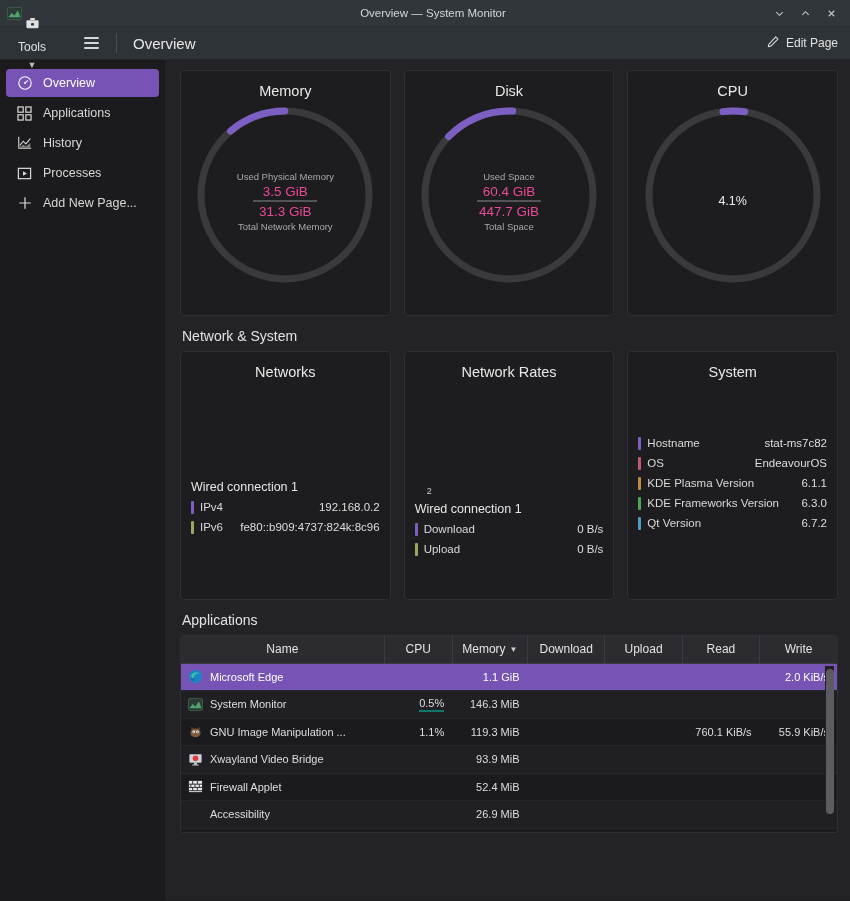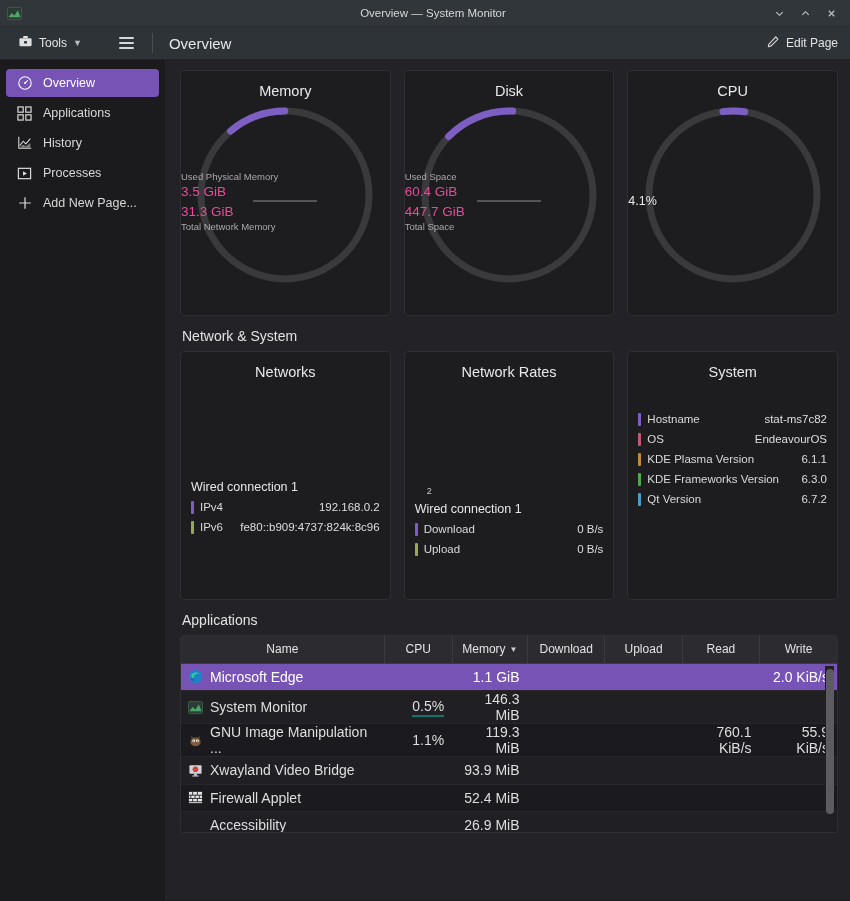--- a/index.html
+++ b/index.html
@@ -32,21 +32,21 @@
   
   .toolbar {
     height: 33px; background: #2e3338;
     display: flex; align-items: center;
     border-bottom: 1px solid #222528;
     position: relative;
   }
   .tools-btn {
     display: flex; align-items: center; gap: 6px;
     padding: 3px 8px; margin-left: 10px;
-    font-size: 12px; color: #e2e2e2; border-radius: 3px;
+    font-size: 12px; color: #e2e2e2; border-radius: 3px; flex-direction: column;
   }
   .tools-chev { font-size: 9px; color: #b9bdc0; }
   .hamburger { margin-left: 24px; width: 26px; height: 22px;
     display: flex; flex-direction: column; justify-content: center; align-items: center; gap: 3px; }
   .hamburger span { display: block; width: 15px; height: 2px; background: #d5d8da; border-radius: 1px; }
   .tb-sep { width: 1px; height: 20px; background: #4a4f54; margin-left: 12px; }
   .page-title { margin-left: 16px; font-size: 15px; color: #e6e6e6; }
   .edit-page {
     margin-left: auto; margin-right: 12px;
     display: flex; align-items: center; gap: 6px; font-size: 12px; color: #e2e2e2;
@@ -76,21 +76,21 @@
     background: #1d1d20; border: 1px solid #2e2e33; border-radius: 4px;
     flex: 1; position: relative;
   }
   .gauge-card { height: 246px; }
   .card-title { text-align: center; font-size: 14.5px; color: #e8e8e8; padding-top: 12px; }
 
   .gauge-wrap { position: relative; height: 200px; margin-top: 2px; }
   .gauge-wrap svg { display: block; margin: 0 auto; }
   .gauge-text {
     position: absolute; left: 0; right: 0; top: 50%; transform: translateY(-50%);
-    text-align: left;
+    text-align: center;
   }
   .g-lbl { font-size: 9.5px; color: #a9a9ad; line-height: 13px; }
   .g-val { font-size: 13.5px; color: #ec4899; line-height: 17px; }
   .g-div { width: 64px; height: 1px; background: #8c8c90; margin: 1px auto; }
   .g-pct { font-size: 12.5px; color: #e9e9e9; }
 
   .section-label { font-size: 14px; color: #e2e2e2; margin: 12px 0 7px 2px; }
 
   .info-card { height: 249px; padding: 0 0 0 0; }
   .info-body { position: absolute; left: 10px; right: 10px; bottom: 0; top: 34px; }
@@ -112,21 +112,21 @@
   table { width: 100%; border-collapse: collapse; table-layout: fixed; }
   thead th {
     background: #2b2b30; color: #e3e3e3; font-weight: normal; font-size: 12px;
     height: 27px; border-right: 1px solid #3a3a40; border-bottom: 1px solid #3a3a40;
     text-align: center;
   }
   thead th:last-child { border-right: none; }
   .th-inner { display: flex; align-items: center; justify-content: center; gap: 4px; }
   .sort-chev { font-size: 8px; color: #cfcfcf; }
   tbody td {
-    height: 27.5px; font-size: 14px; color: #dedede;
+    height: 27.5px; font-size: 11px; color: #dedede;
     border-bottom: 1px solid #27272b; padding: 0 8px;
   }
   tbody tr.odd td { background: #202024; }
   tbody tr.even td { background: #1b1b1f; }
   tbody tr.sel td { background: #7653b5; color: #ffffff; }
   td.name { text-align: left; padding-left: 6px; }
   td.num { text-align: right; padding-right: 8px; }
   .name-cell { display: flex; align-items: center; gap: 7px; }
   .app-ico { width: 16px; height: 16px; flex: 0 0 16px; display: flex; align-items: center; justify-content: center; }
   .app-ico.blank { background: transparent; }
@@ -351,21 +351,21 @@
               <span>Upload</span>
               <span class="kv-val">0 B/s</span>
             </div>
           </div>
         </div>
       </div>
 
       <div class="card info-card">
         <div class="card-title">System</div>
         <div class="info-body">
-          <div class="net-sub" style="bottom:90px;">
+          <div class="net-sub" style="bottom:66px;">
             <div class="kv-row">
               <span class="kv-bar" style="background:#7d5ec2;"></span>
               <span>Hostname</span>
               <span class="kv-val">stat-ms7c82</span>
             </div>
             <div class="kv-row">
               <span class="kv-bar" style="background:#c05878;"></span>
               <span>OS</span>
               <span class="kv-val">EndeavourOS</span>
             </div>

